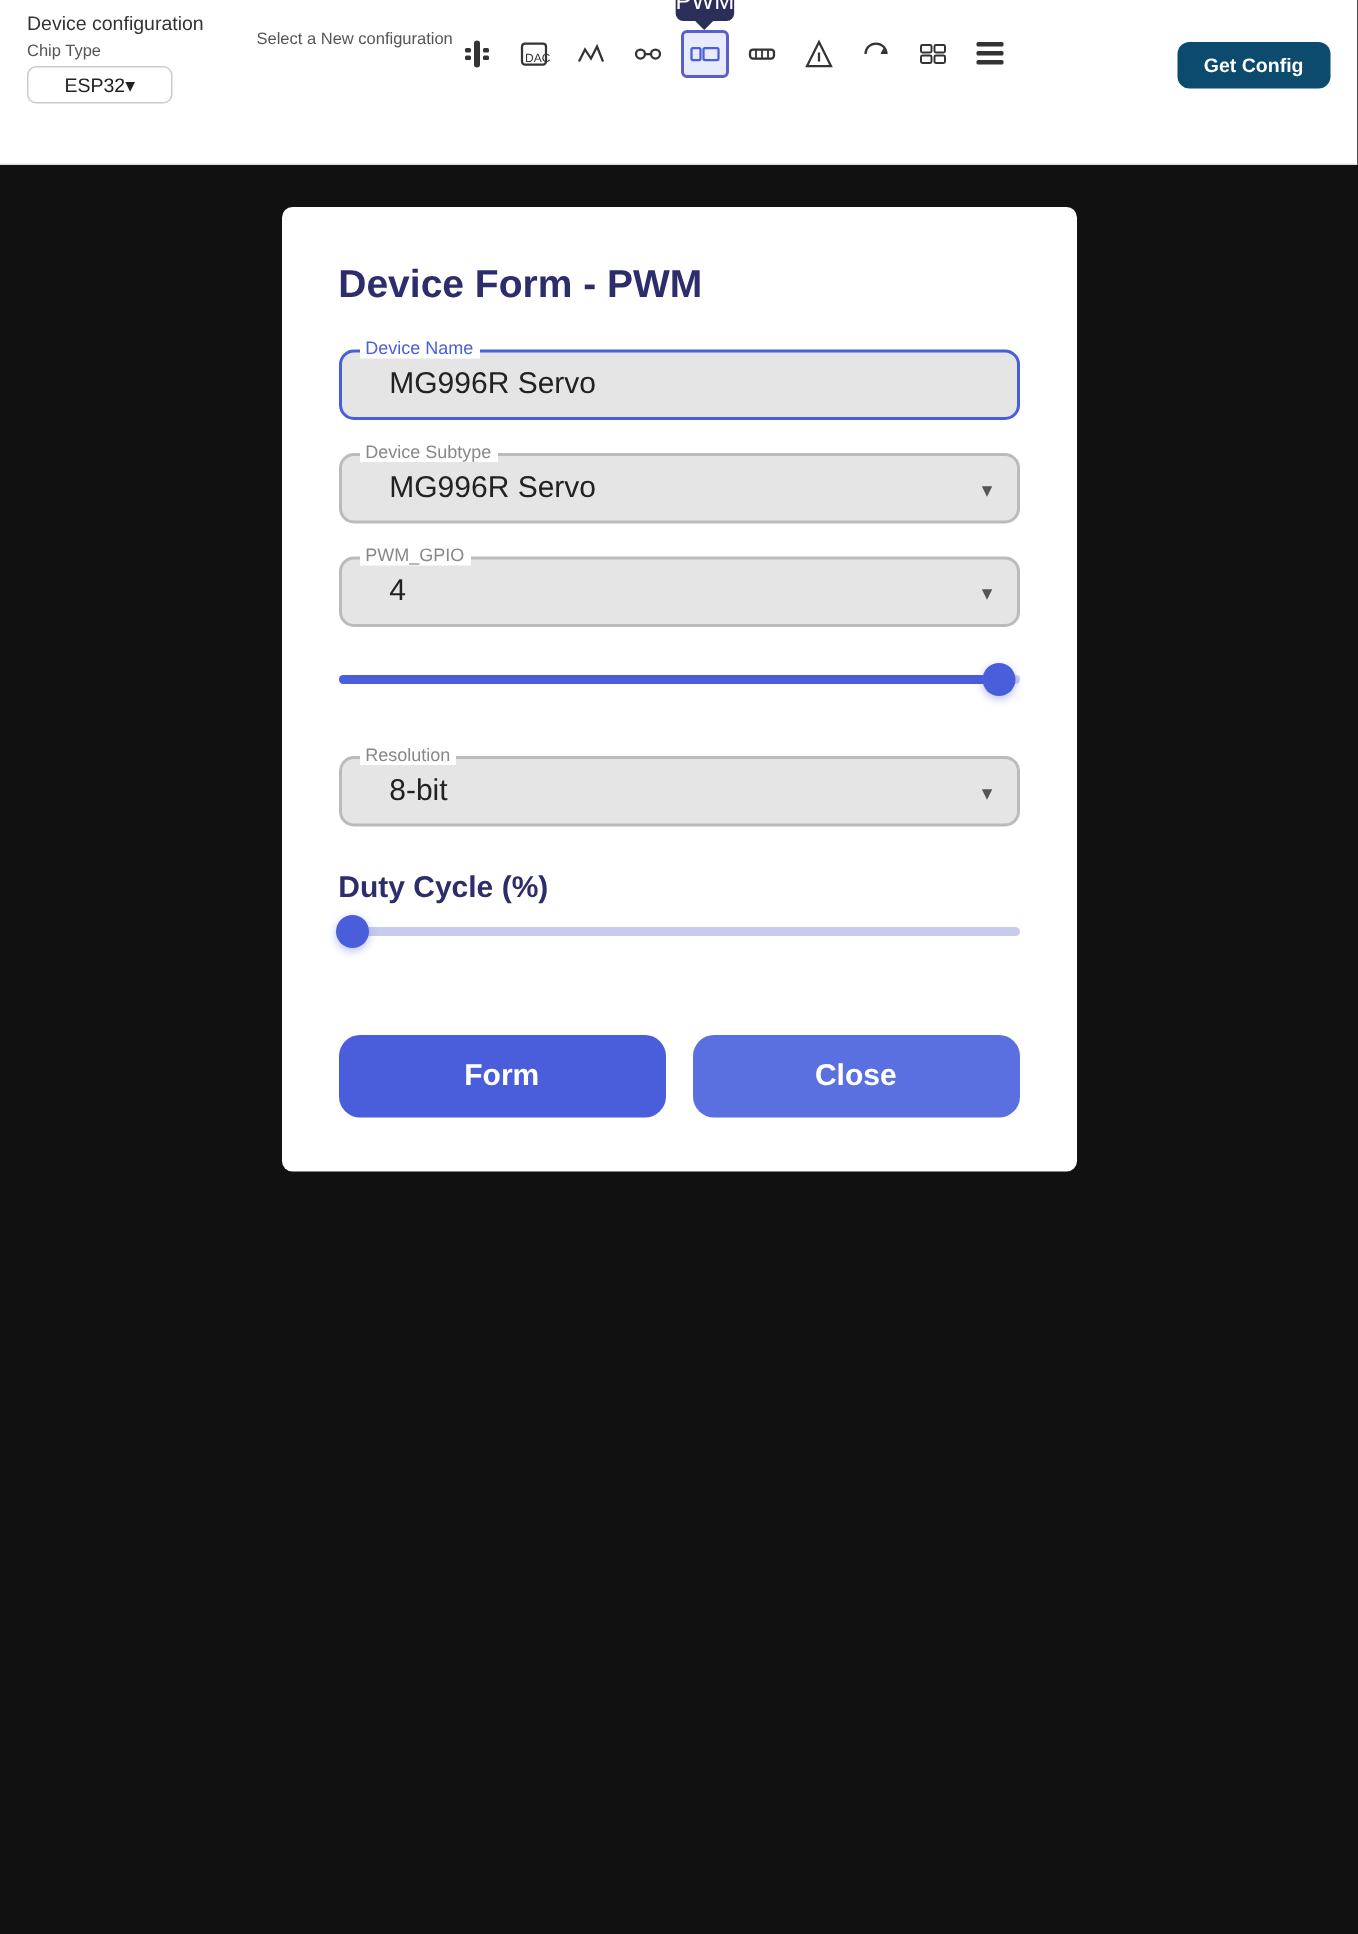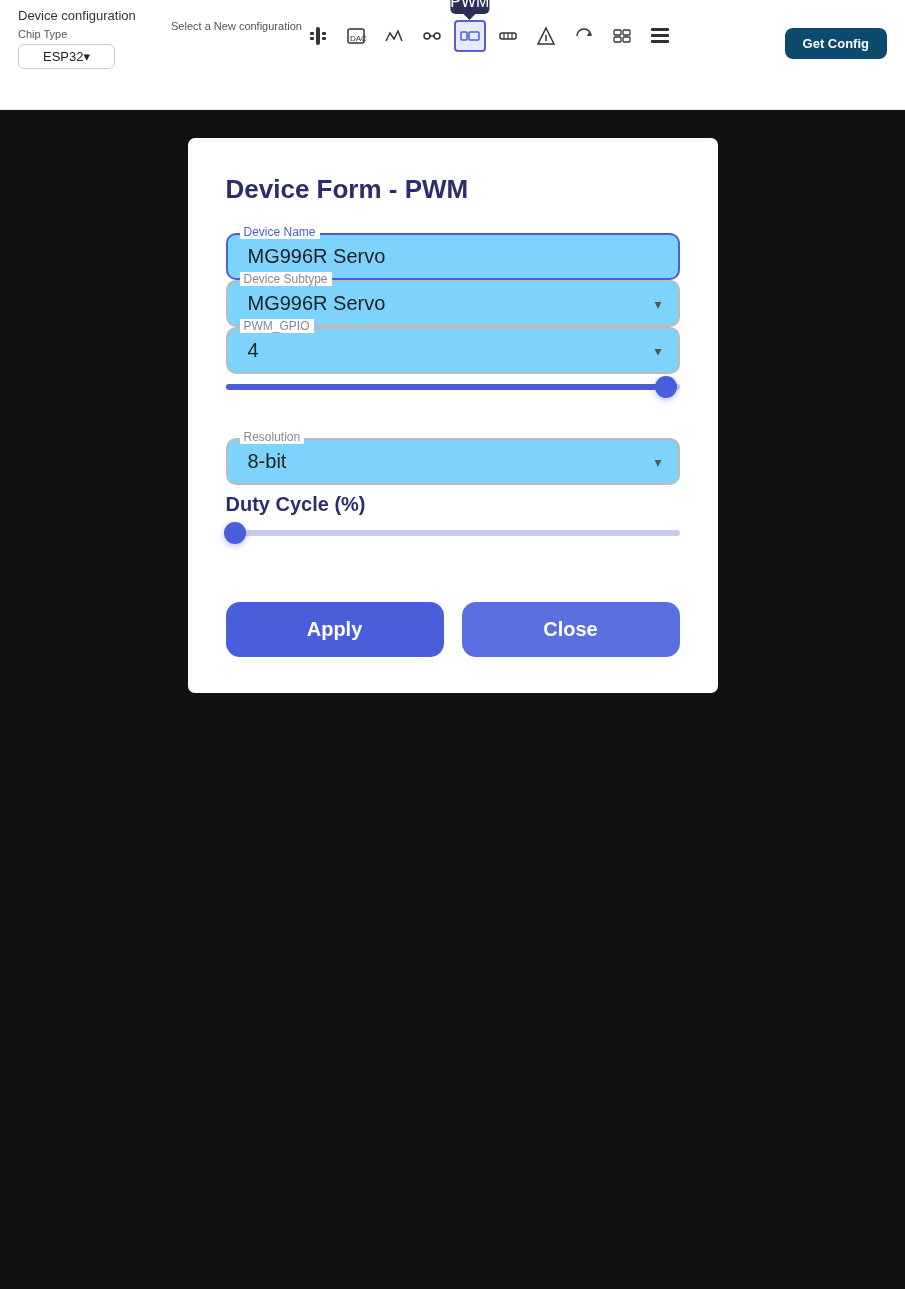--- a/index.html
+++ b/index.html
@@ -146,22 +146,23 @@
       font-weight: 700;
       color: #2d2d6b;
       margin-bottom: 28px;
     }
 
     
     .field-group {
       position: relative;
       border: 2px solid #4a5edb;
       border-radius: 10px;
-      padding: 10px 16px 10px 20px;
-      background: #7dd3fc;
+      padding: 10px 16px 10px 32px;
+      margin-bottom: 22px;
+      background: #e5e5e5;
     }
     .field-group.gray-border {
       border-color: #bbb;
     }
     .field-label {
       position: absolute;
       top: -10px;
       left: 12px;
       background: #fff;
       font-size: 12px;
@@ -408,16 +409,16 @@
 
   <div class="slider-container">
     <div class="section-label">Duty Cycle (%)</div>
     <div class="slider-track">
       <div class="slider-fill" style="width: 2%;"></div>
       <div class="slider-thumb" style="left: 2%;"></div>
     </div>
   </div>
 
   <div class="button-row">
-    <button class="apply-btn">Apply</button>
+    <button class="apply-btn">Form</button>
     <button class="close-btn">Close</button>
   </div>
 </div>
 
 </body></html>

